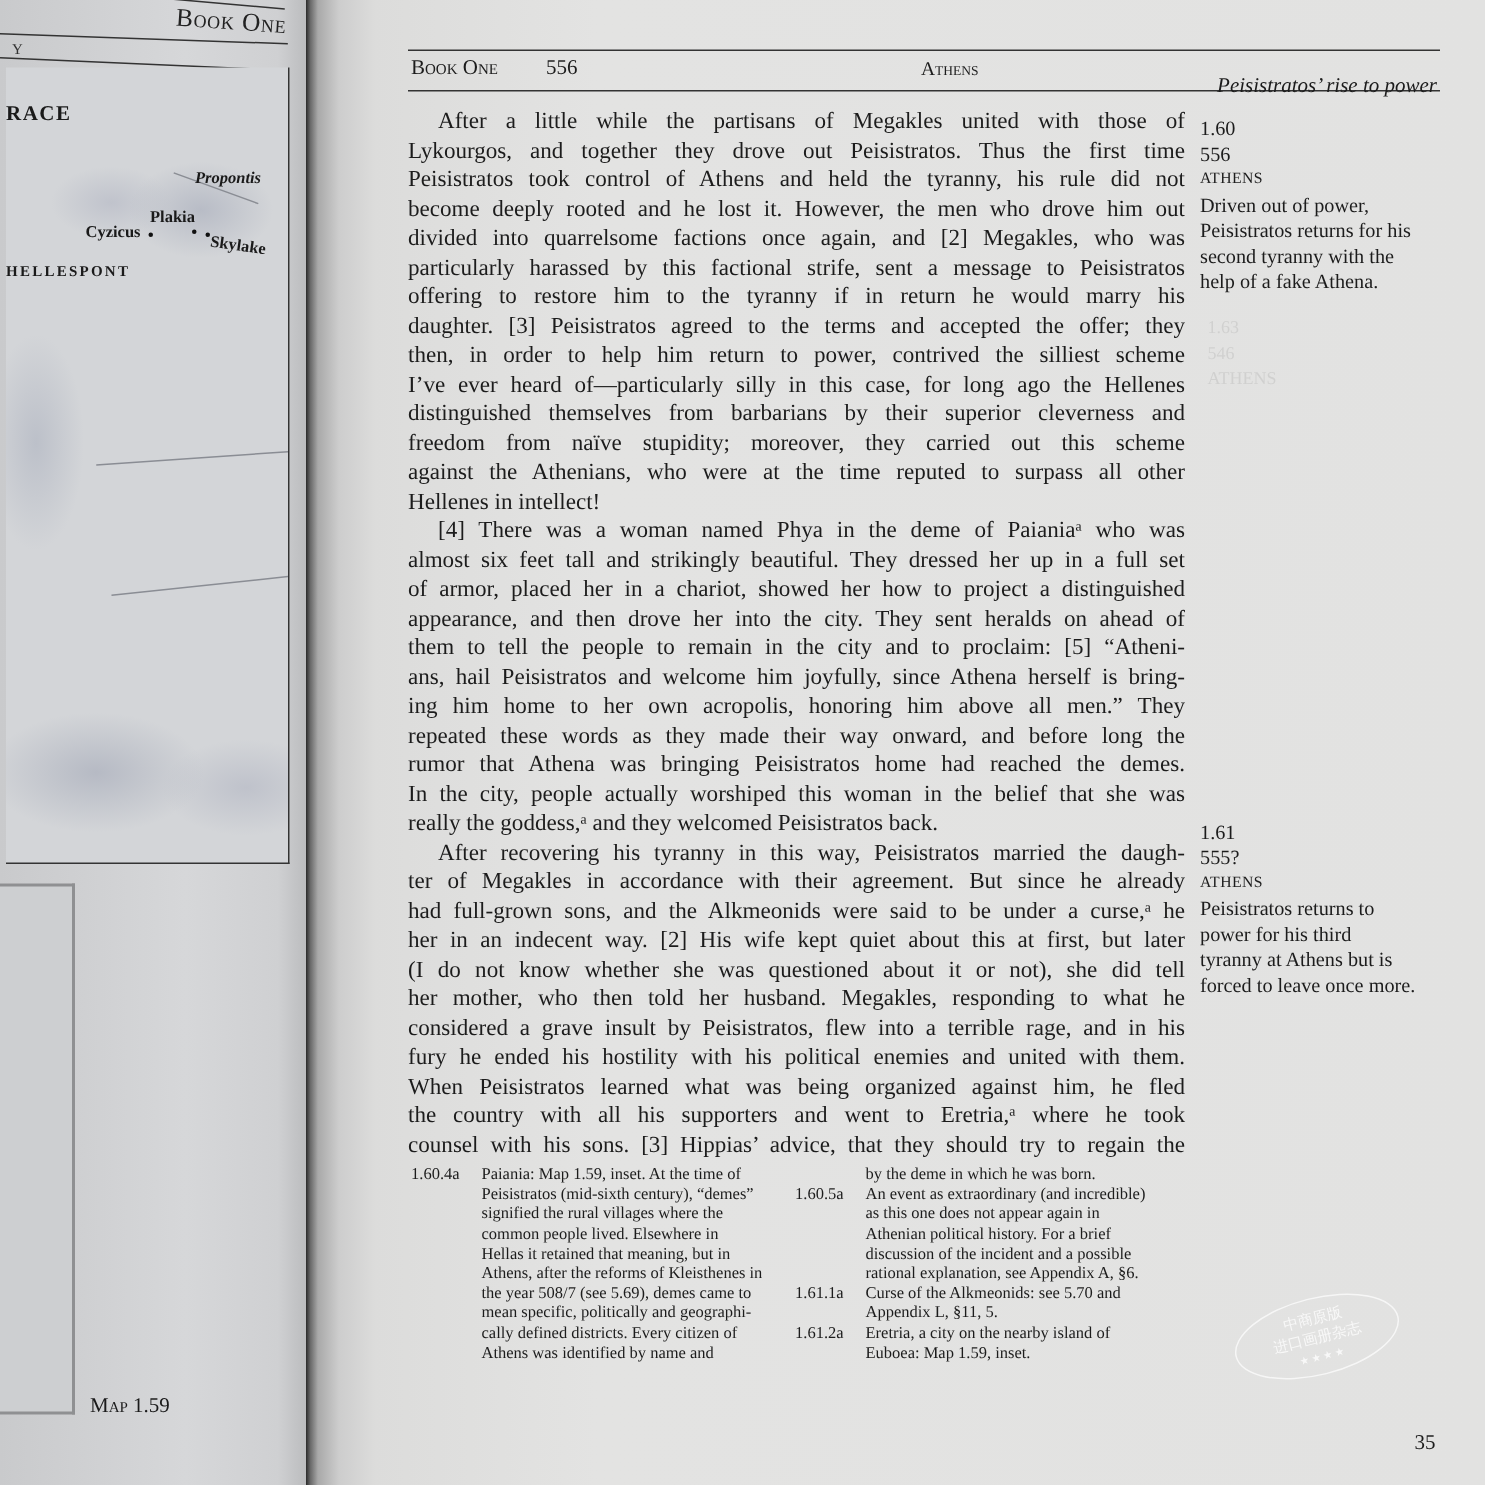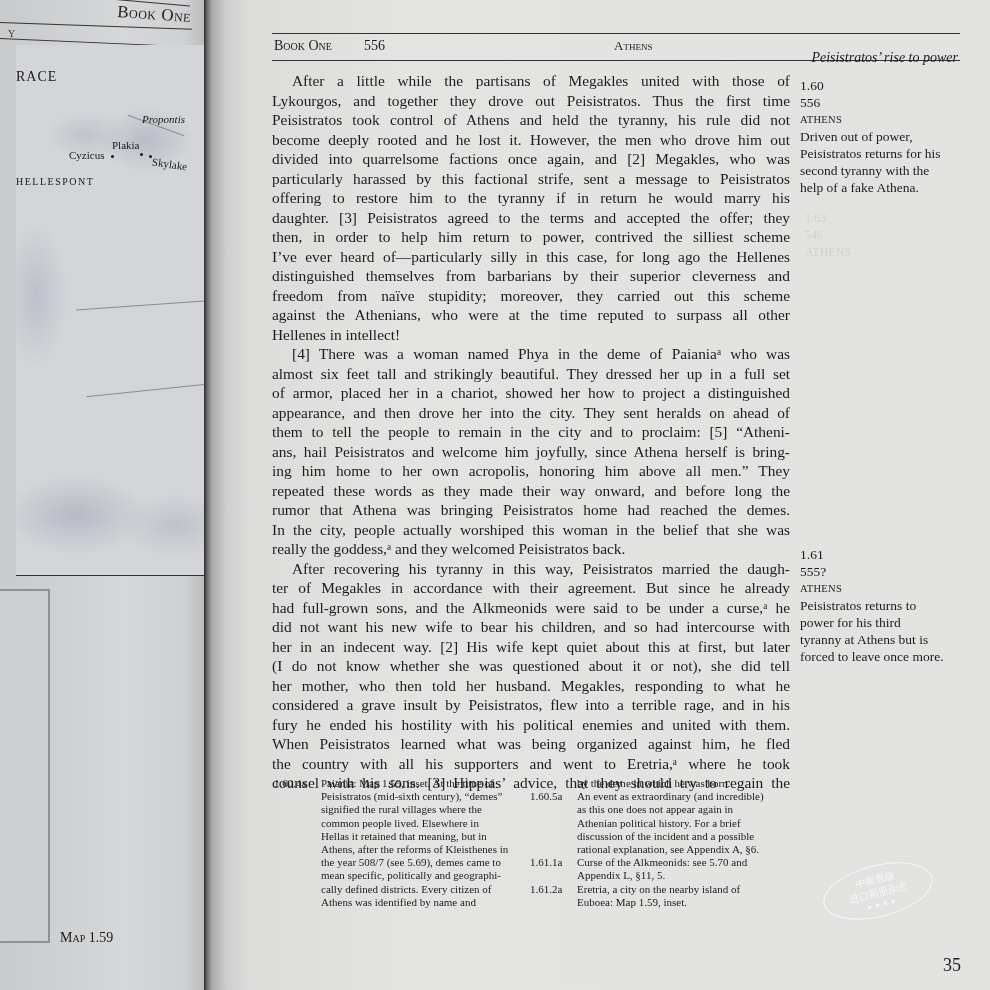--- a/index.html
+++ b/index.html
@@ -18,30 +18,31 @@
     position: absolute; left: 118px; top: 2px;
     font-size: 17px; letter-spacing: 0.5px; font-variant: small-caps;
     transform: rotate(4deg); transform-origin: left top; color: #222;
   }
   .left-header-rule1 { position:absolute; left:110px; top:2px; width:80px; border-top:1px solid #333; transform: rotate(5deg); }
   .left-header-rule2 { position:absolute; left:0; top:22px; width:192px; border-top:1px solid #333; transform: rotate(2deg); transform-origin:left; }
   .left-header-rule3 { position:absolute; left:0; top:38px; width:192px; border-top:1.5px solid #333; transform: rotate(2.5deg); transform-origin:left; }
   .left-header-y { position:absolute; left:8px; top:28px; font-size:10px; color:#333; }
 
   .map-main {
-    position: absolute; left: 16px; top: 45px; width: 188px; height: 530px;
+    position: absolute; left: 4px; top: 45px; width: 188px; height: 530px;
     border-right: 1.5px solid #333; border-bottom: 1.5px solid #333;
     background:
       radial-gradient(ellipse 60px 40px at 130px 95px, #b8bcc6 0%, transparent 80%),
       radial-gradient(ellipse 50px 30px at 70px 90px, #c0c3cc 0%, transparent 80%),
       radial-gradient(ellipse 40px 90px at 20px 250px, #bcc0c9 0%, transparent 80%),
       radial-gradient(ellipse 90px 50px at 60px 470px, #b6bac4 0%, transparent 80%),
       radial-gradient(ellipse 70px 40px at 160px 480px, #bfc2cb 0%, transparent 80%),
       #d3d5d8;
     overflow: hidden;
+    font-weight: bold;
   }
   .map-label { position: absolute; font-size: 11px; color: #1a1a1a; white-space: nowrap; }
   .map-label.italic { font-style: italic; margin-left: 32px; }
   .map-label.caps { letter-spacing: 1.5px; font-size: 10px; }
   .map-label.region { font-size: 14px; letter-spacing: 1px; }
   .map-dot { position:absolute; width:3px; height:3px; border-radius:50%; background:#111; }
   .map-border-line { position:absolute; border-top:1px solid #8a8d94; }
 
   .map-inset {
     position: absolute; left: 0; top: 589px; width: 48px; height: 350px;
@@ -86,21 +87,21 @@
   .footnotes {
     position: absolute; left: 24px; top: 777px; width: 515px; font-size: 11px; line-height: 13.2px;
   }
   .fn-col { position:absolute; top:0; width:252px; }
   .fn-col.left { left:0; }
   .fn-col.right { left:256px; }
   .fn { position: relative; padding-left: 47px; }
   .fn-id { position:absolute; left:0; top:0; }
   .fn-cont { padding-left: 47px; }
 
-  .page-number { position:absolute; left: 693px; top: 955px; font-size: 18px; }
+  .page-number { position:absolute; left: 693px; top: 955px; font-size: 14px; }
 
   .watermark {
     position: absolute; left: 572px; top: 865px; width: 112px; height: 52px;
     border: 1.5px solid rgba(255,255,255,0.7); border-radius: 50%;
     transform: rotate(-14deg); color: rgba(255,255,255,0.75);
     font-size: 10px; text-align: center; line-height: 13px; padding-top: 7px; box-sizing: border-box;
   }
   .ghost { position:absolute; color: rgba(120,120,120,0.16); font-size: 12px; line-height: 17px; white-space: nowrap; }
 </style>
 </head>
@@ -166,21 +167,20 @@
     <span class="line">them to tell the people to remain in the city and to proclaim: [5] “Atheni-</span>
     <span class="line">ans, hail Peisistratos and welcome him joyfully, since Athena herself is bring-</span>
     <span class="line">ing him home to her own acropolis, honoring him above all men.” They</span>
     <span class="line">repeated these words as they made their way onward, and before long the</span>
     <span class="line">rumor that Athena was bringing Peisistratos home had reached the demes.</span>
     <span class="line">In the city, people actually worshiped this woman in the belief that she was</span>
     <span class="line last">really the goddess,ᵃ and they welcomed Peisistratos back.</span>
     <span class="line indent">After recovering his tyranny in this way, Peisistratos married the daugh-</span>
     <span class="line">ter of Megakles in accordance with their agreement. But since he already</span>
     <span class="line">had full-grown sons, and the Alkmeonids were said to be under a curse,ᵃ he</span>
-    <span class="line">did not want his new wife to bear his children, and so had intercourse with</span>
     <span class="line">her in an indecent way. [2] His wife kept quiet about this at first, but later</span>
     <span class="line">(I do not know whether she was questioned about it or not), she did tell</span>
     <span class="line">her mother, who then told her husband. Megakles, responding to what he</span>
     <span class="line">considered a grave insult by Peisistratos, flew into a terrible rage, and in his</span>
     <span class="line">fury he ended his hostility with his political enemies and united with them.</span>
     <span class="line">When Peisistratos learned what was being organized against him, he fled</span>
     <span class="line">the country with all his supporters and went to Eretria,ᵃ where he took</span>
     <span class="line">counsel with his sons. [3] Hippias’ advice, that they should try to regain the</span>
   </div>
 

